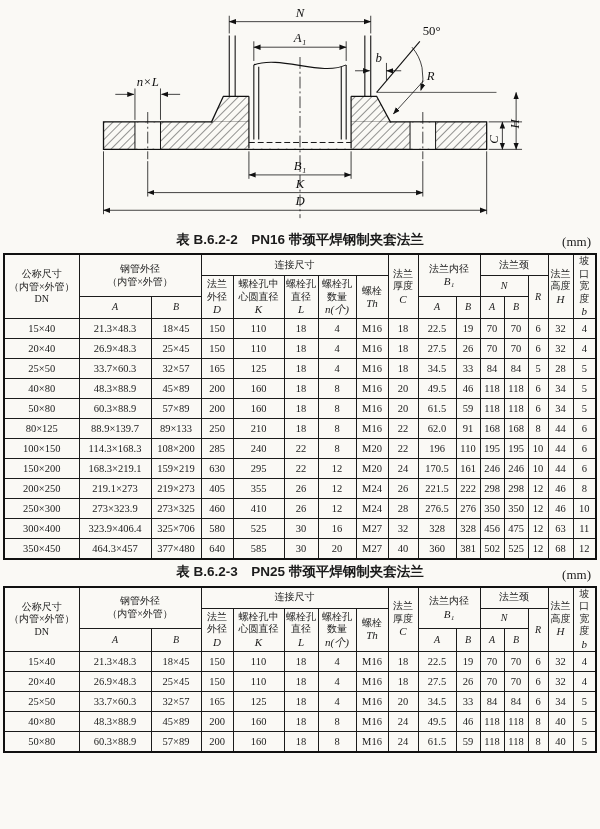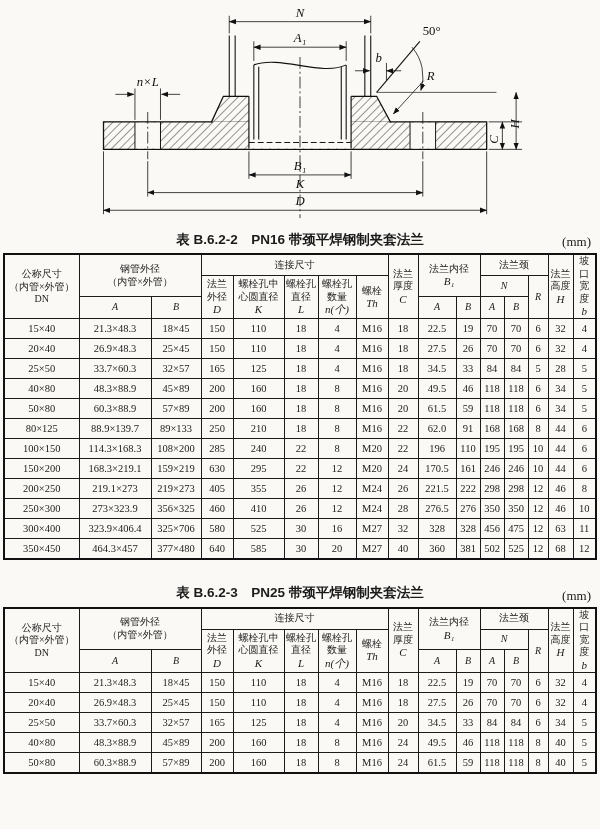--- a/index.html
+++ b/index.html
@@ -412,21 +412,21 @@
           <td>222</td>
           <td>298</td>
           <td>298</td>
           <td>12</td>
           <td>46</td>
           <td>8</td>
         </tr>
         <tr>
           <td>250×300</td>
           <td>273×323.9</td>
-          <td>356×325</td>
+          <td>273×325</td>
           <td>460</td>
           <td>410</td>
           <td>26</td>
           <td>12</td>
           <td>M24</td>
           <td>28</td>
           <td>276.5</td>
           <td>276</td>
           <td>350</td>
           <td>350</td>
@@ -466,21 +466,21 @@
           <td>381</td>
           <td>502</td>
           <td>525</td>
           <td>12</td>
           <td>68</td>
           <td>12</td>
         </tr>
       </tbody>
   </table>
 
-  <div class="cap-row" style="margin-top:23px;">
+  <div class="cap-row" style="margin-top:2px;">
     <div class="caption">表 B.6.2-3　PN25 带颈平焊钢制夹套法兰</div>
     <span class="unit">(mm)</span>
   </div>
 
   <table>
     <colgroup>
       <col style="width:75px">
         <col style="width:72px">
         <col style="width:50px">
       <col style="width:32px">

